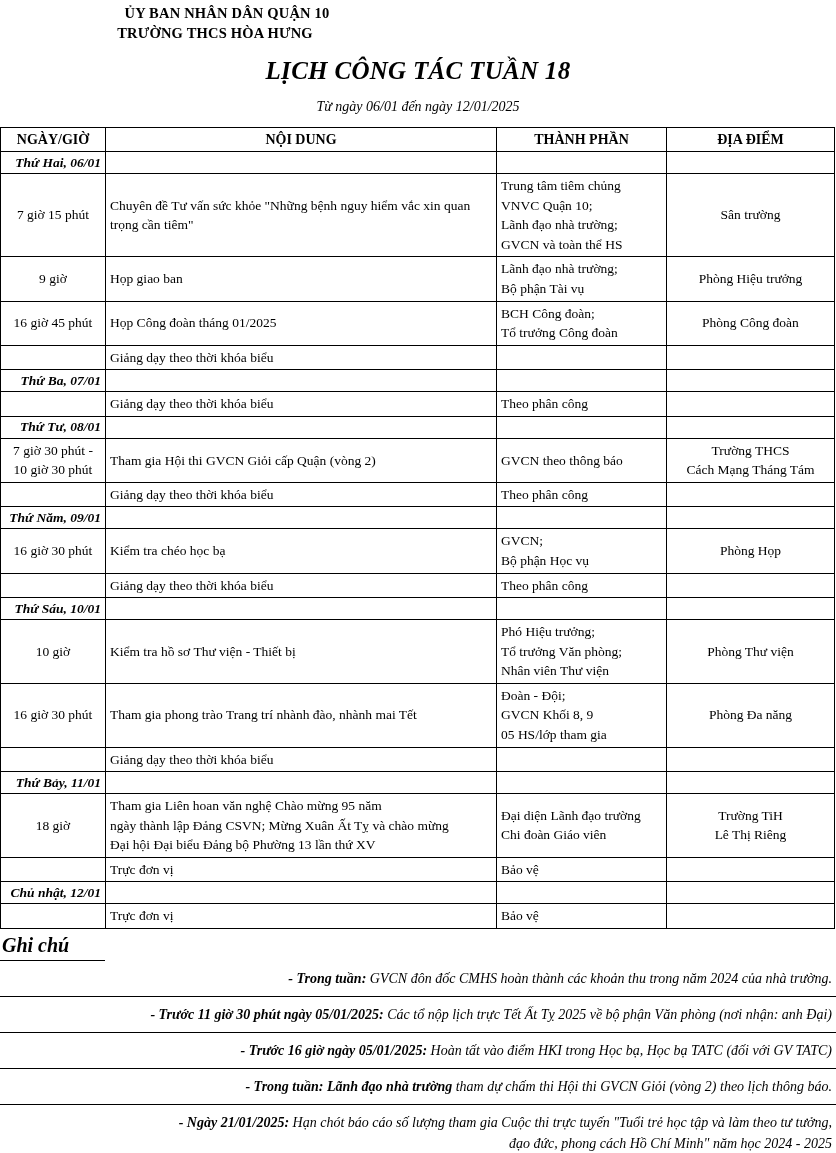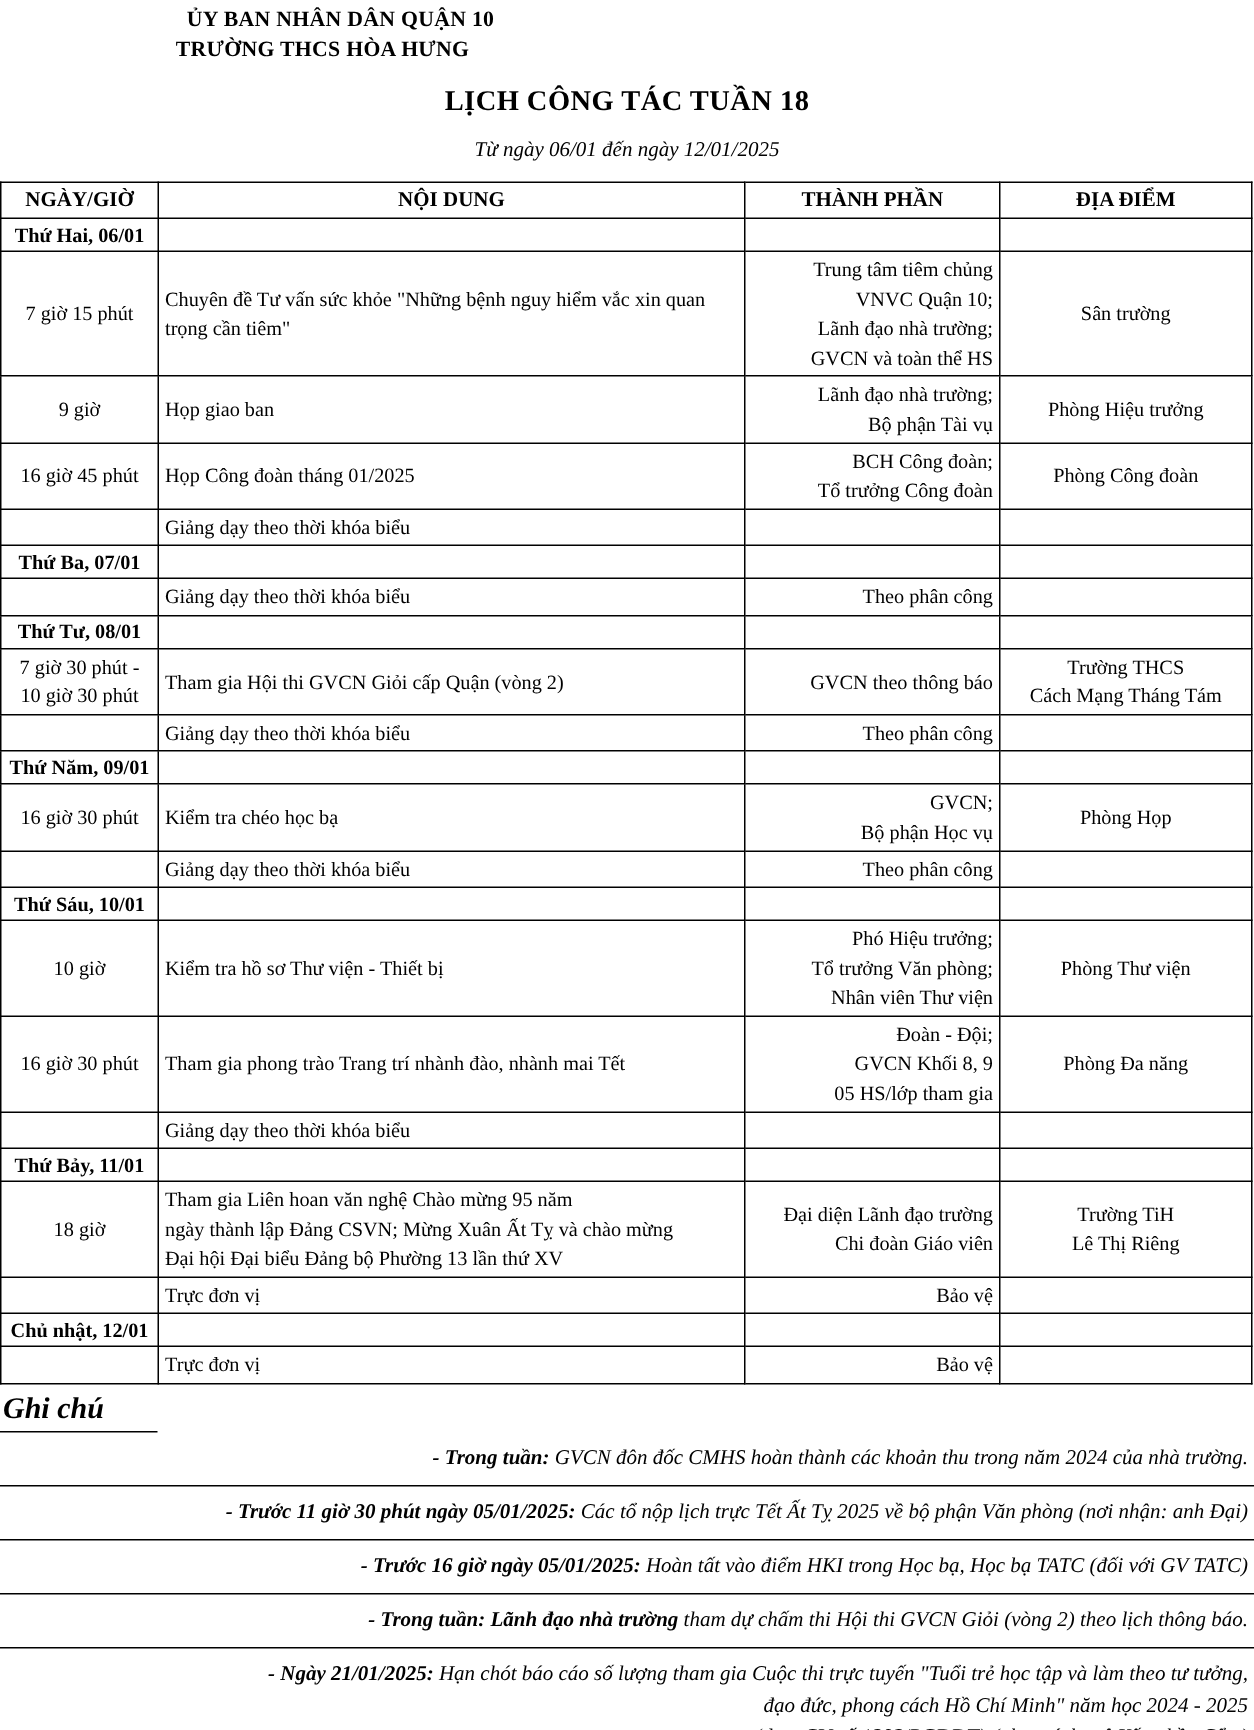--- a/index.html
+++ b/index.html
@@ -31,22 +31,23 @@
     width: 430px;
     margin-left: 0;
   }
   .org-line.first { padding-left: 24px; }
   .title-block {
     text-align: center;
     margin-top: 14px;
   }
   .main-title {
     font-weight: bold;
-    font-size: 19px;
+    font-size: 25px;
     letter-spacing: 0.3px;
+    font-style: italic;
   }
   .sub-title {
     font-style: italic;
     font-size: 14px;
     margin-top: 14px;
   }
 
   
   table.schedule {
     border-collapse: collapse;
@@ -67,26 +68,27 @@
     font-size: 14px;
     height: 24px;
   }
   col.c-time { width: 105px; }
   col.c-content { width: 391px; }
   col.c-people { width: 170px; }
   col.c-place { width: 168px; }
 
   td.time { text-align: center; }
   td.content { text-align: left; padding-left: 6px; }
-  td.people { text-align: right; line-height: 1.25; }
+  td.people { text-align: left; line-height: 1.25; }
   td.place  { text-align: center; line-height: 1.25; }
 
   tr.day-row td {
     font-weight: bold;
-    text-align: center;
+    font-style: italic;
+    text-align: right;
     padding-left: 4px;
     height: 22px;
   }
   tr.day-row td.blank { background: #ffffff; }
 
   td.multiline { line-height: 1.45; }
 
   
   .notes {
     margin-top: 2px;

